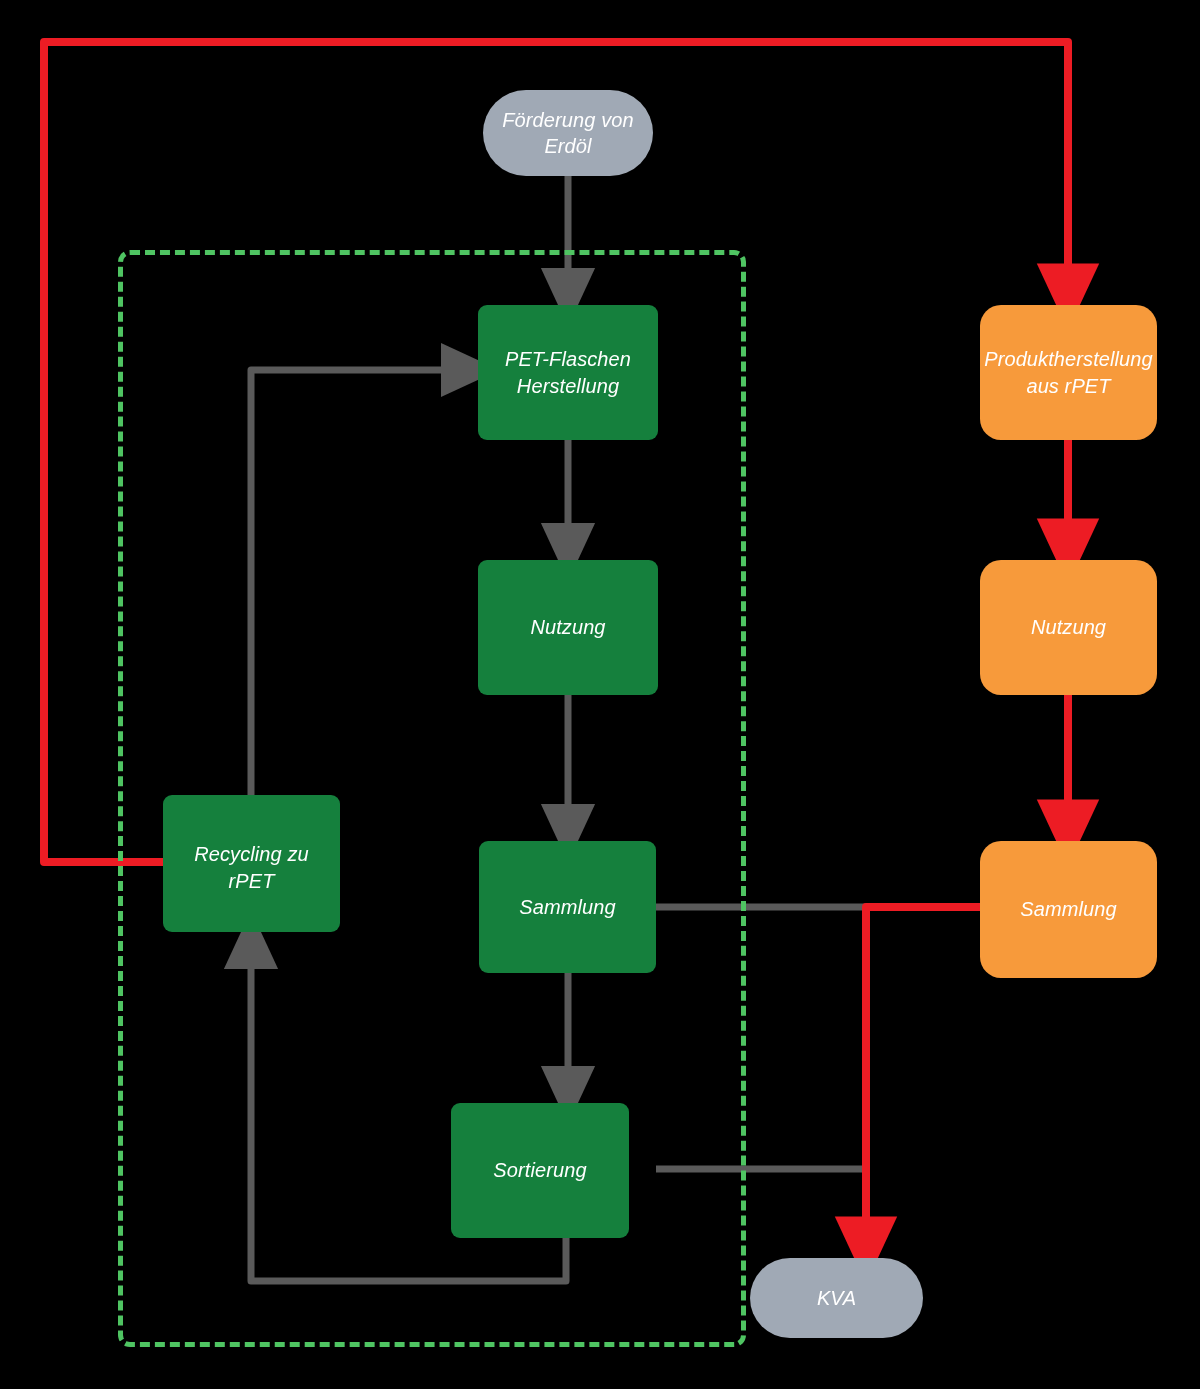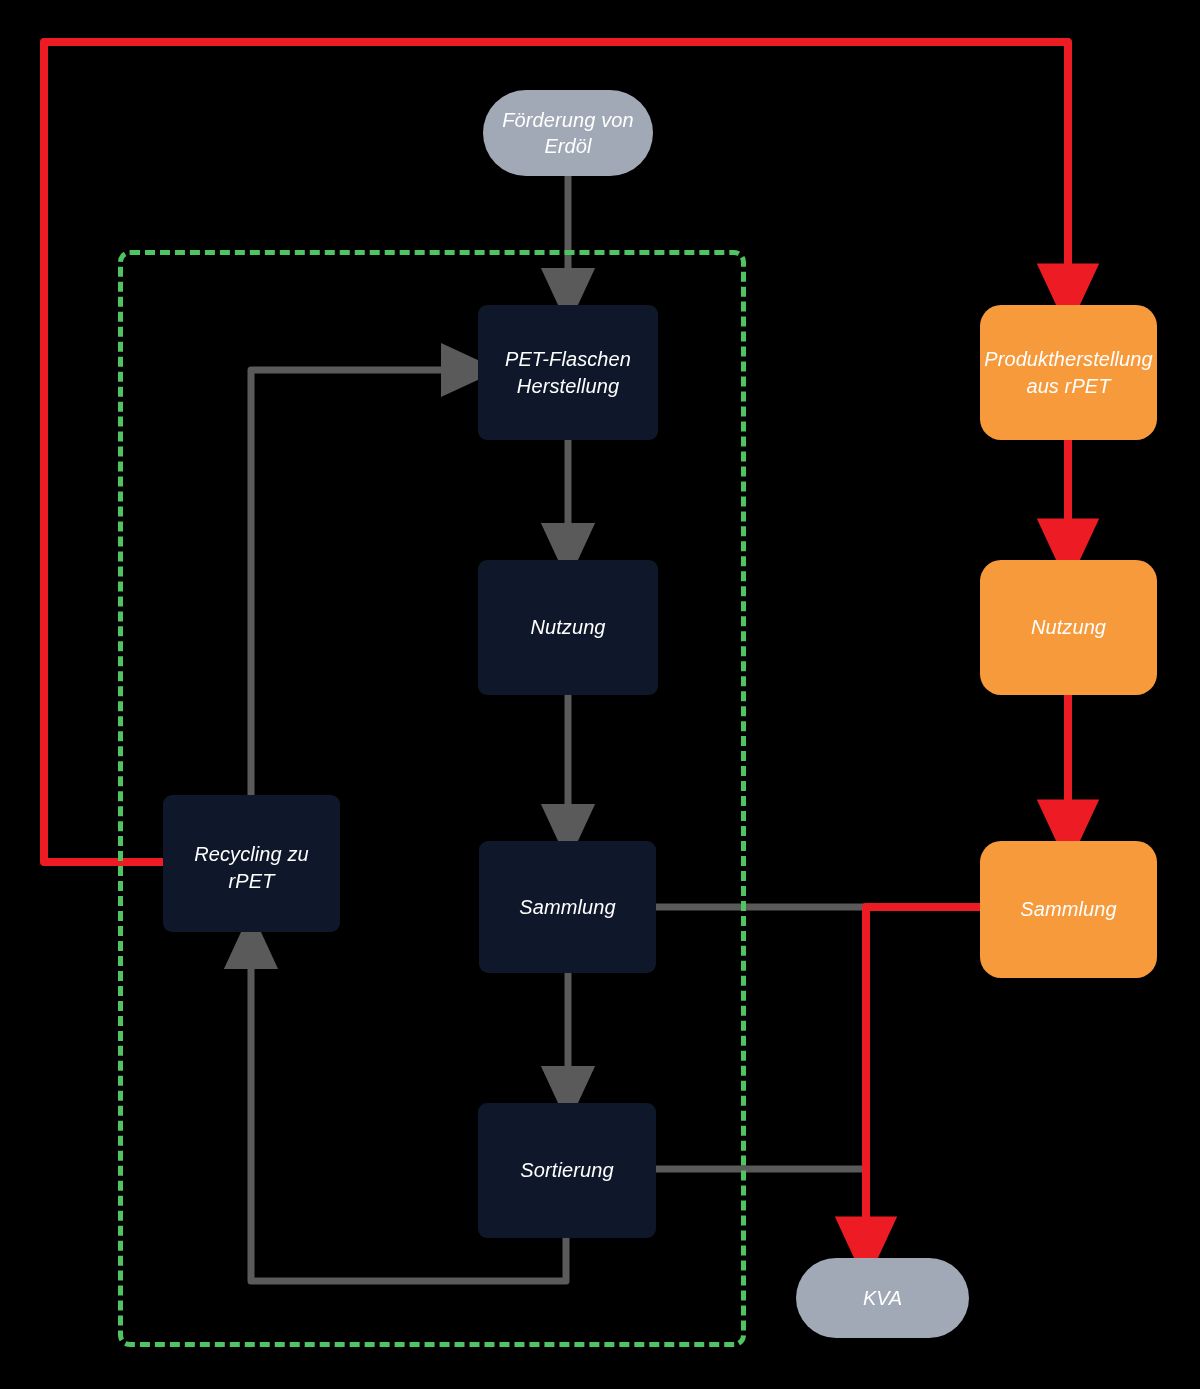--- a/index.html
+++ b/index.html
@@ -30,21 +30,21 @@
     text-align: center;
     color: #ffffff;
     font-style: italic;
     font-size: 20px;
     line-height: 1.32;
     letter-spacing: 0.1px;
     box-sizing: border-box;
     padding: 4px 8px;
     z-index: 3;
   }
-  .node-green   { background: #0f172a; border-radius: 9px; }
+  .node-green   { background: #15803d; border-radius: 9px; }
   .node-orange  { background: #F79A3B; border-radius: 21px; }
   .node-gray    { background: #A0A9B5; border-radius: 44px; }
   .boundary {
     position: absolute;
     border: 5px dashed #4FC462;
     border-radius: 12px;
     box-sizing: border-box;
     z-index: 1;
     pointer-events: none;
   }
@@ -93,34 +93,34 @@
       <div class="node node-green" style="left: 478px; top: 305px; width: 180px; height: 135px;">
         <span style="white-space: pre-line;">PET-Flaschen
 Herstellung</span>
       </div>
       <div class="node node-green" style="left: 478px; top: 560px; width: 180px; height: 135px;">
         <span style="white-space: pre-line;">Nutzung</span>
       </div>
       <div class="node node-green" style="left: 479px; top: 841px; width: 177px; height: 132px;">
         <span style="white-space: pre-line;">Sammlung</span>
       </div>
-      <div class="node node-green" style="left: 478px; top: 1103px; width: 178px; height: 135px;">
+      <div class="node node-green" style="left: 451px; top: 1103px; width: 178px; height: 135px;">
         <span style="white-space: pre-line;">Sortierung</span>
       </div>
       <div class="node node-green" style="left: 163px; top: 795px; width: 177px; height: 137px;">
         <span style="white-space: pre-line; margin-top: 8px;">Recycling zu
 rPET</span>
       </div>
       <div class="node node-orange" style="left: 980px; top: 305px; width: 177px; height: 135px;">
         <span style="white-space: pre-line;">Produktherstellung
 aus rPET</span>
       </div>
       <div class="node node-orange" style="left: 980px; top: 560px; width: 177px; height: 135px;">
         <span style="white-space: pre-line;">Nutzung</span>
       </div>
       <div class="node node-orange" style="left: 980px; top: 841px; width: 177px; height: 137px;">
         <span style="white-space: pre-line;">Sammlung</span>
       </div>
-      <div class="node node-gray" style="left: 796px; top: 1258px; width: 173px; height: 80px; border-radius: 40px;">
+      <div class="node node-gray" style="left: 750px; top: 1258px; width: 173px; height: 80px; border-radius: 40px;">
         <span style="white-space: pre-line;">KVA</span>
       </div>
     </div>
 </div>
 
 </body></html>

